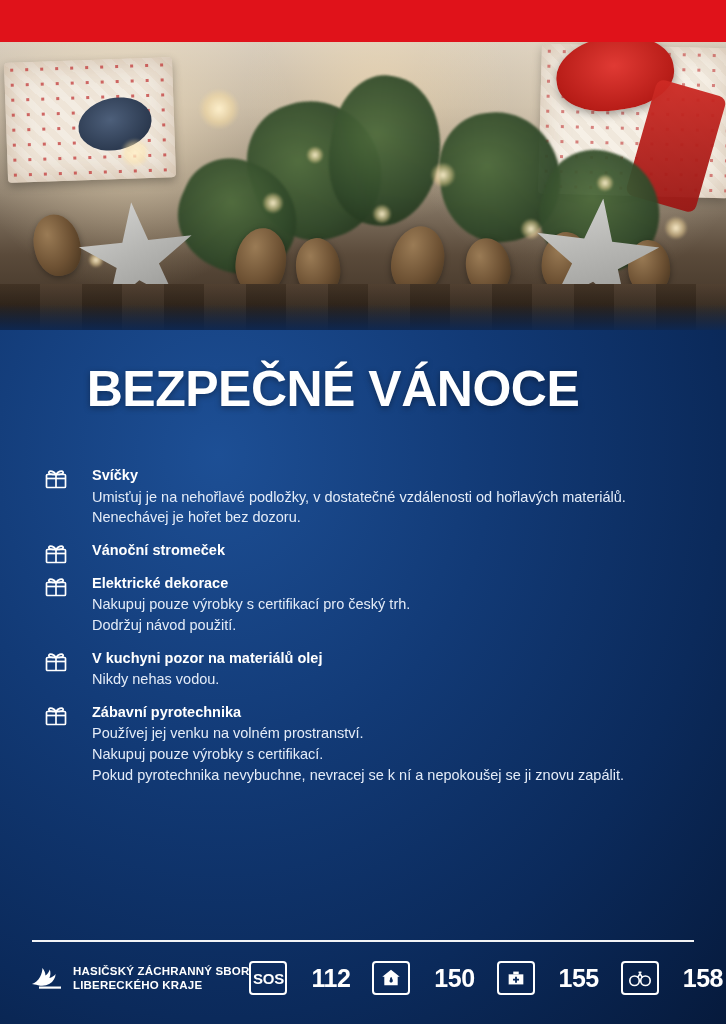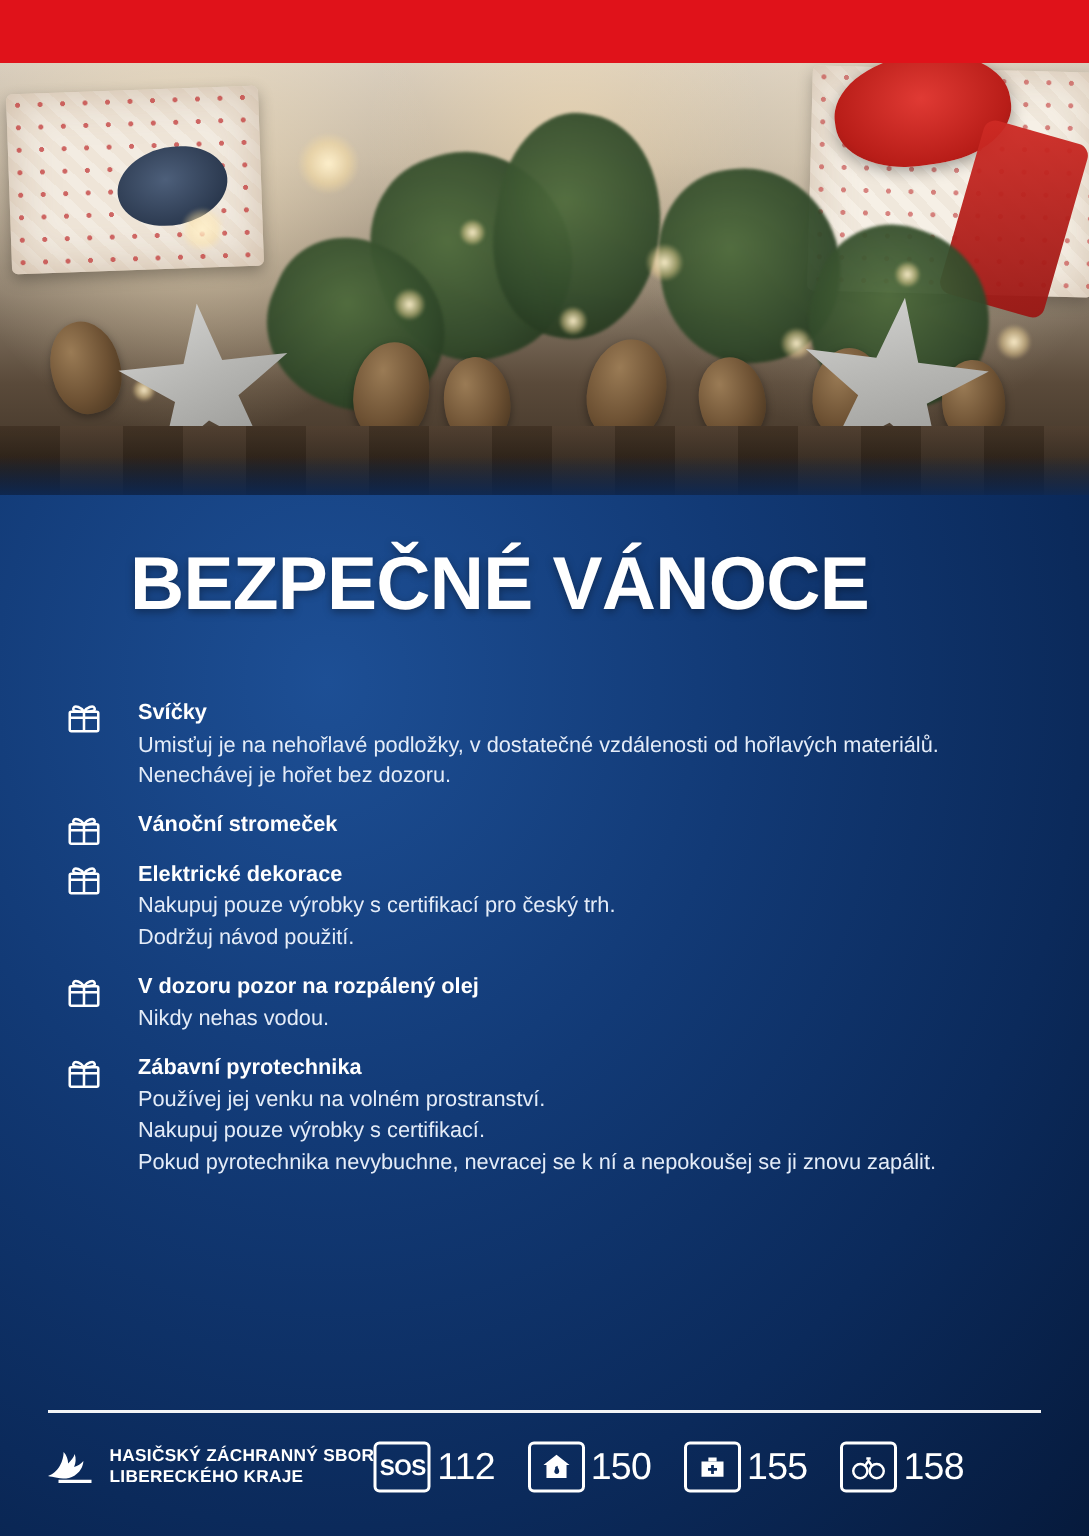--- a/index.html
+++ b/index.html
@@ -260,41 +260,41 @@
   }
   .emergency {
     display: flex;
     align-items: center;
     gap: 22px;
     margin-left: auto;
   }
   .emg {
     display: flex;
     align-items: center;
-    gap: 4px;
+    gap: 24px;
   }
   .emg-box {
     width: 38px; height: 34px;
     border: 2px solid #ffffff;
     border-radius: 4px;
     display: flex;
     align-items: center;
     justify-content: center;
     color: #ffffff;
     box-sizing: border-box;
   }
   .emg-box.sos {
     font-size: 15px;
     font-weight: bold;
     letter-spacing: -0.3px;
   }
   .emg-num {
     color: #ffffff;
     font-size: 25px;
-    font-weight: normal;
+    font-weight: bold;
     letter-spacing: -0.5px;
   }
 </style>
 </head>
 <body>
 
 <div class="poster">
 
   <div class="top-band"></div>
 
@@ -400,21 +400,21 @@
       <div class="section">
         <span class="sec-icon">
           <svg viewBox="0 0 24 22" width="24" height="22" fill="none" stroke="currentColor" stroke-width="1.7">
             <rect x="2.5" y="7.5" width="19" height="13" rx="1"></rect>
             <line x1="2.5" y1="11.5" x2="21.5" y2="11.5"></line>
             <line x1="12" y1="7.5" x2="12" y2="20.5"></line>
             <path d="M12 7.5c-2-3-6-4.5-7-2.5s2 2.5 7 2.5z"></path>
             <path d="M12 7.5c2-3 6-4.5 7-2.5s-2 2.5-7 2.5z"></path>
           </svg>
         </span>
-        <div class="sec-head">V dozoru pozor na rozpálený olej</div>
+        <div class="sec-head">V kuchyni pozor na materiálů olej</div>
         <div class="sec-line">Nikdy nehas vodou.</div>
       </div>
 
       <div class="section">
         <span class="sec-icon">
           <svg viewBox="0 0 24 22" width="24" height="22" fill="none" stroke="currentColor" stroke-width="1.7">
             <rect x="2.5" y="7.5" width="19" height="13" rx="1"></rect>
             <line x1="2.5" y1="11.5" x2="21.5" y2="11.5"></line>
             <line x1="12" y1="7.5" x2="12" y2="20.5"></line>
             <path d="M12 7.5c-2-3-6-4.5-7-2.5s2 2.5 7 2.5z"></path>

